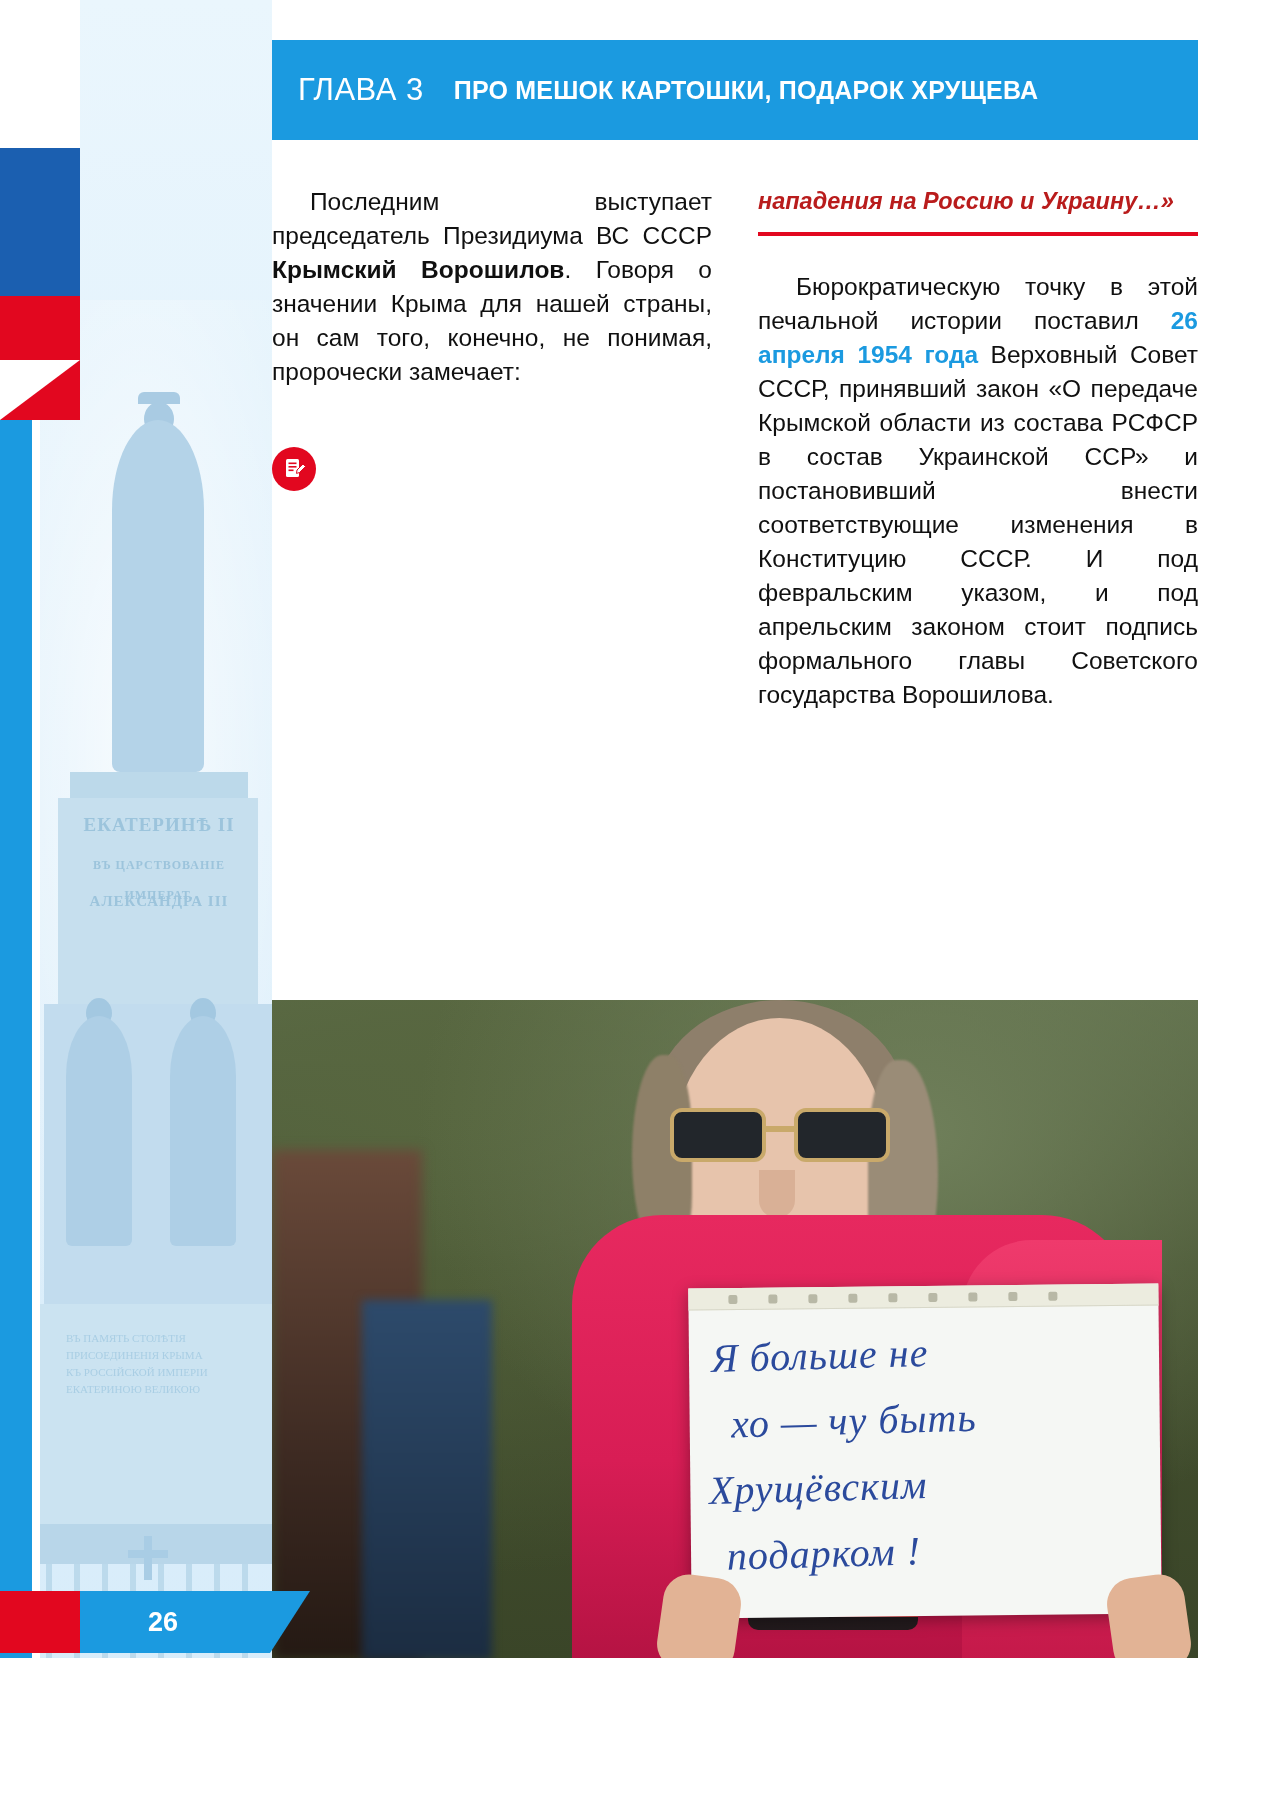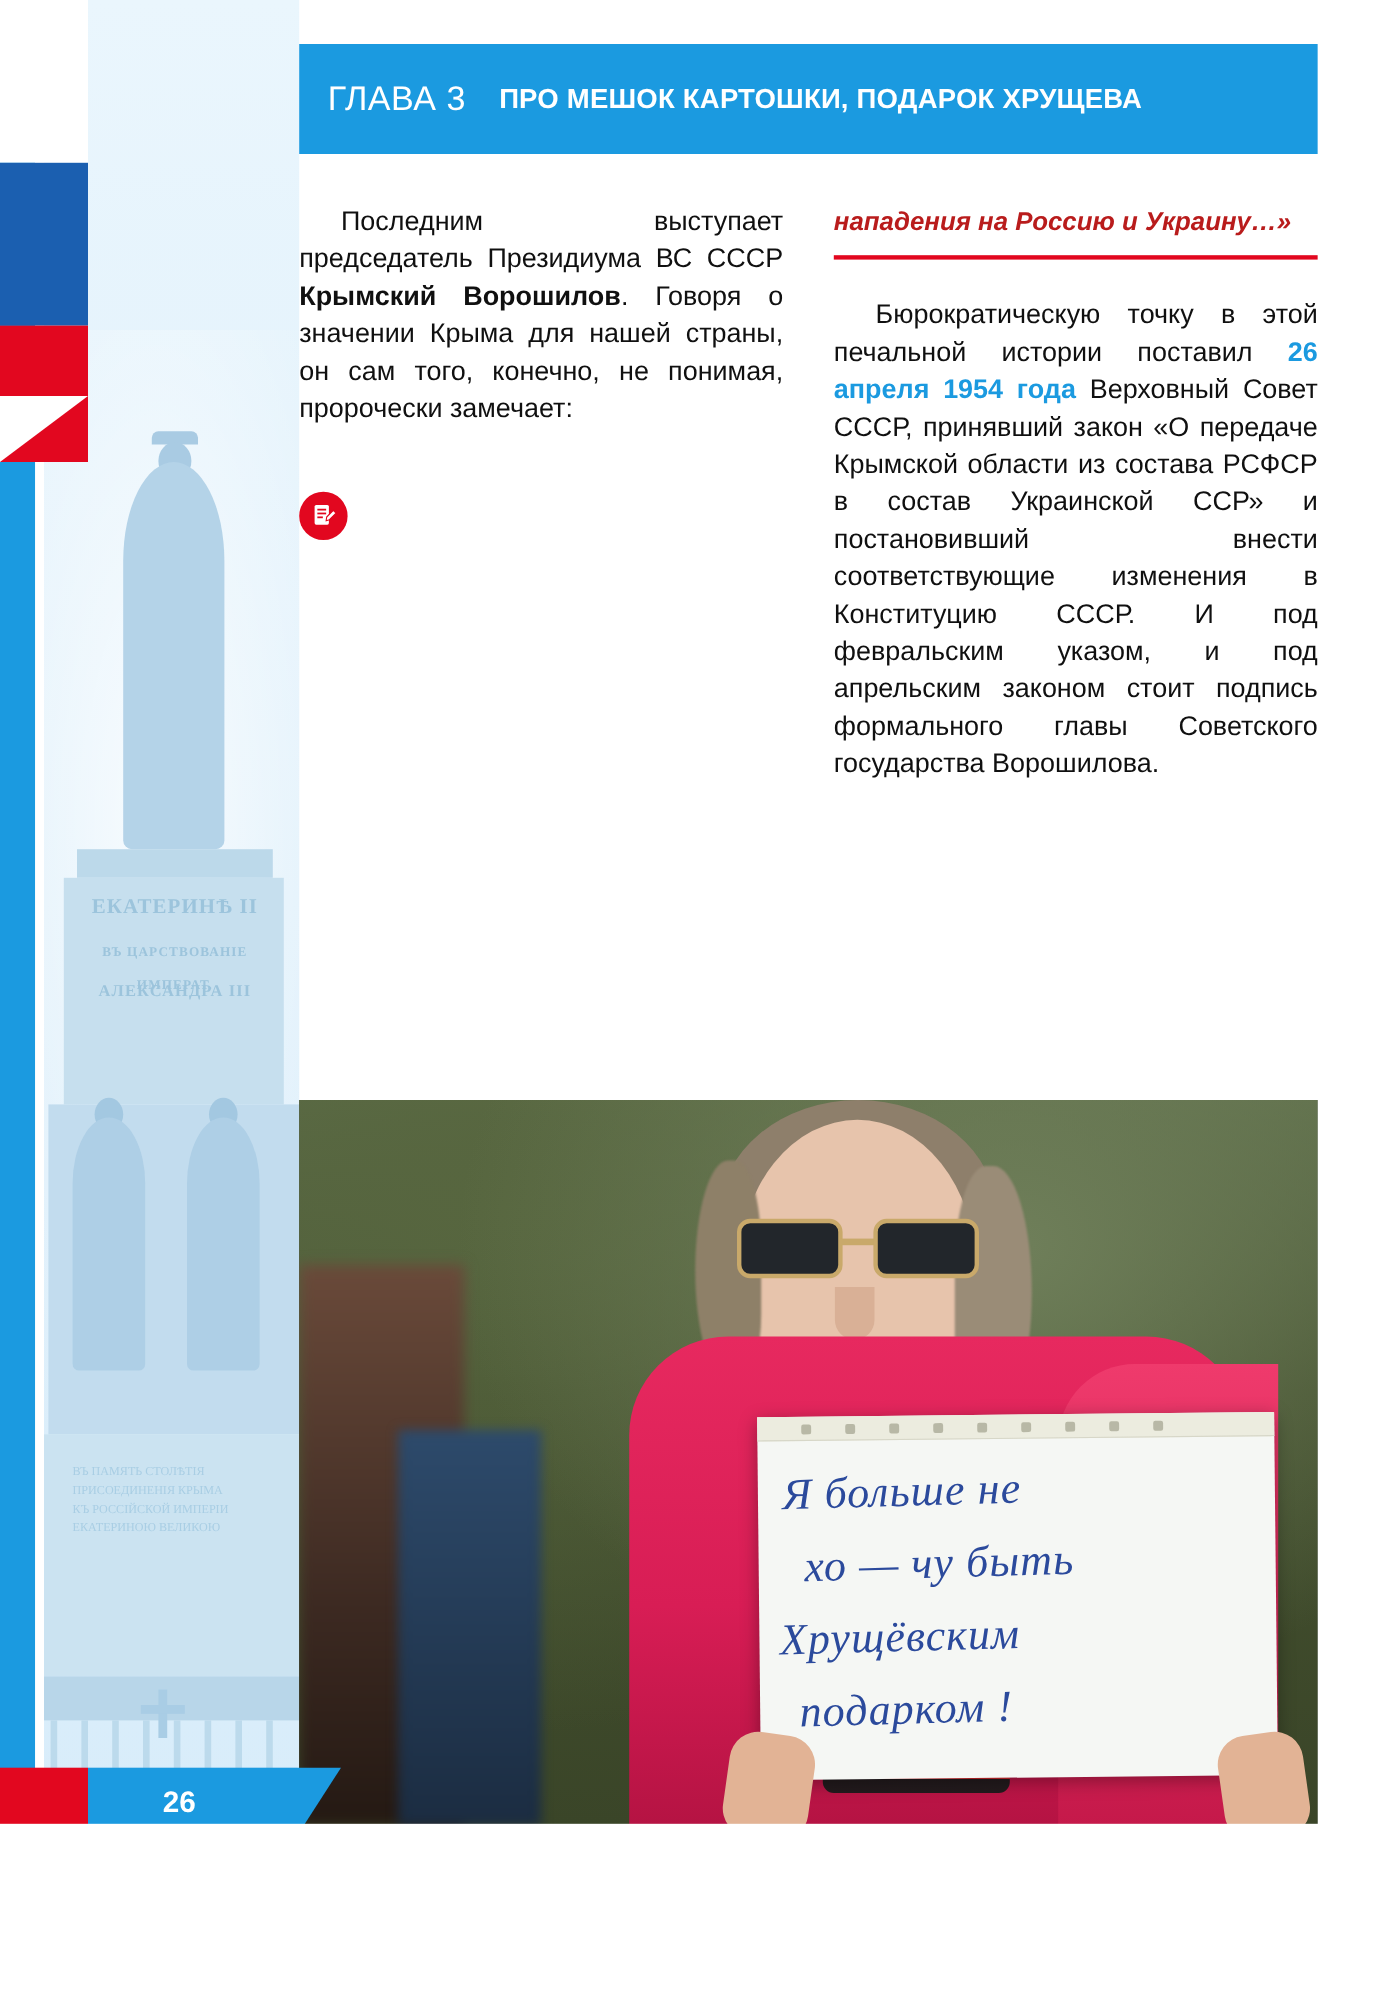--- a/index.html
+++ b/index.html
@@ -381,21 +381,21 @@
     color: #1a1a1a;
     padding-bottom: 10px;
   }
   .caption-rule {
     width: 926px; height: 3px; background: #111111;
   }
 
   
   .footer {
     position: absolute;
-    left: 0; bottom: 144px;
+    left: 0; bottom: 160px;
     width: 300px; height: 62px;
   }
   .footer .red {
     position: absolute; left: 0; top: 0; width: 80px; height: 62px; background: #e2071f;
   }
   .footer .blue {
     position: absolute; left: 80px; top: 0; width: 190px; height: 62px; background: #1b9ae0;
   }
   .footer .wedge {
     position: absolute; left: 270px; top: 0;

